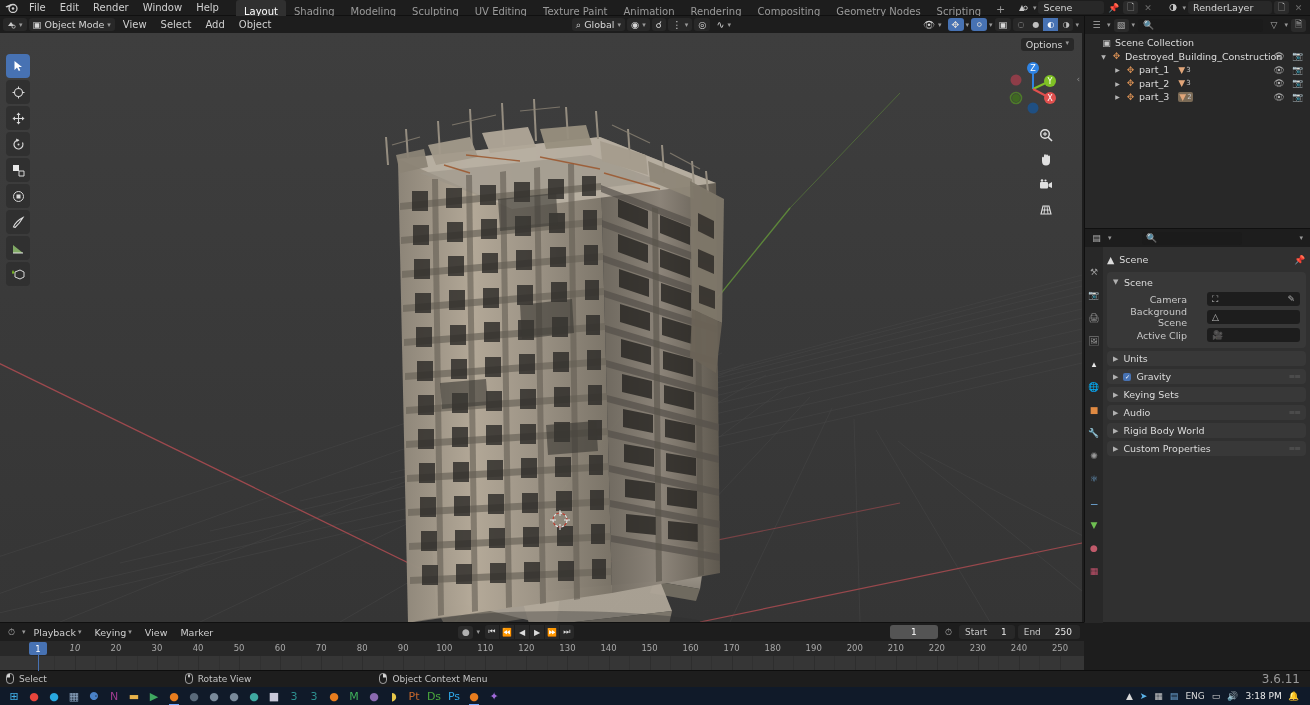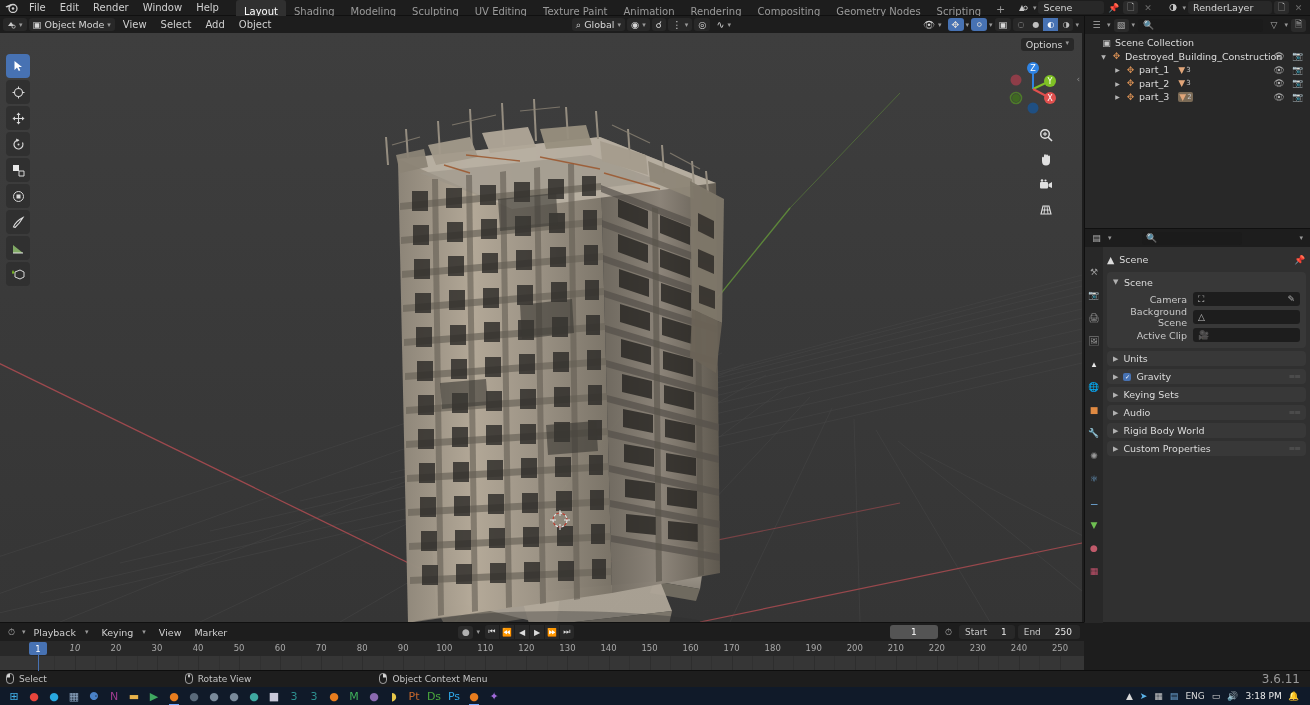--- a/index.html
+++ b/index.html
@@ -127,41 +127,41 @@
     align-items: center; padding-top: 18px; gap: 9px;
   }
   .ptab { width: 14px; height: 14px; display: flex; align-items: center; justify-content: center; font-size: 9px; color: #9b9b9b; }
   .ptab.active { color: #e8e8e8; }
   .props-content { flex: 1; padding: 4px 4px 0 4px; }
   .prop-breadcrumb { display: flex; align-items: center; gap: 5px; height: 17px; font-size: 9.5px; color: #dcdcdc; }
   .pin { margin-left: auto; color: #a0a0a0; font-size: 9px; }
   .panel { background: #383838; border-radius: 4px; margin-top: 4px; padding: 3px 0; }
   .panel-head { display: flex; align-items: center; gap: 4px; height: 14px; padding: 0 6px; font-size: 9.5px; color: #dcdcdc; }
   .panel-head .tri { font-size: 7px; color: #b0b0b0; width: 7px; }
-  .prop-row { display: flex; align-items: center; height: 16px; margin: 2px 6px; gap: 6px; }
+  .prop-row { display: flex; align-items: center; height: 16px; margin: 2px 6px; gap: 20px; }
   .prop-label { width: 74px; text-align: right; font-size: 9.5px; color: #c8c8c8; }
   .prop-field {
     flex: 1; height: 14px; background: #1d1d1d; border-radius: 3px;
     display: flex; align-items: center; padding: 0 5px; gap: 5px; font-size: 9px; color: #c0c0c0;
   }
   .prop-field .eyedrop { margin-left: auto; color: #b0b0b0; font-size: 9px; }
   .closed-panel {
     background: #383838; border-radius: 4px; margin-top: 3px; height: 15px;
     display: flex; align-items: center; gap: 5px; padding: 0 6px; font-size: 9.5px; color: #dcdcdc;
   }
   .grip { margin-left: auto; color: #5e5e5e; font-size: 8px; letter-spacing: -1px; }
   .cbox { width: 8px; height: 8px; border-radius: 2px; background: #4772b3; display: flex; align-items: center; justify-content: center; color: #fff; font-size: 6px; }
 
   
   .timeline {
     position: absolute; top: 622px; left: 0; width: 1084px; height: 48px;
     background: #303030; border-top: 1px solid #101010;
   }
   .tl-header { height: 18px; background: #1d1d1d; display: flex; align-items: center; gap: 3px; padding: 0 4px; }
-  .tl-menu { padding: 0 5px; font-size: 9.5px; color: #d0d0d0; display: flex; align-items: center; gap: 9px; }
+  .tl-menu { padding: 0 5px; font-size: 9.5px; color: #d0d0d0; display: flex; align-items: center; gap: 2px; }
   .tl-playbtns { display: flex; gap: 1px; margin-left: 2px; }
   .pbtn { width: 14px; height: 14px; background: #282828; display: flex; align-items: center; justify-content: center; font-size: 8px; color: #dcdcdc; }
   .pbtn:first-child { border-radius: 3px 0 0 3px; }
   .pbtn:last-child { border-radius: 0 3px 3px 0; }
   .frame-field {
     width: 48px; height: 14px; background: #545454; border-radius: 3px;
     display: flex; align-items: center; justify-content: center; font-size: 9px; color: #fff;
   }
   .se-group { display: flex; align-items: center; height: 14px; background: #282828; border-radius: 3px; overflow: hidden; }
   .se-lab { padding: 0 6px; font-size: 9px; color: #c8c8c8; }

